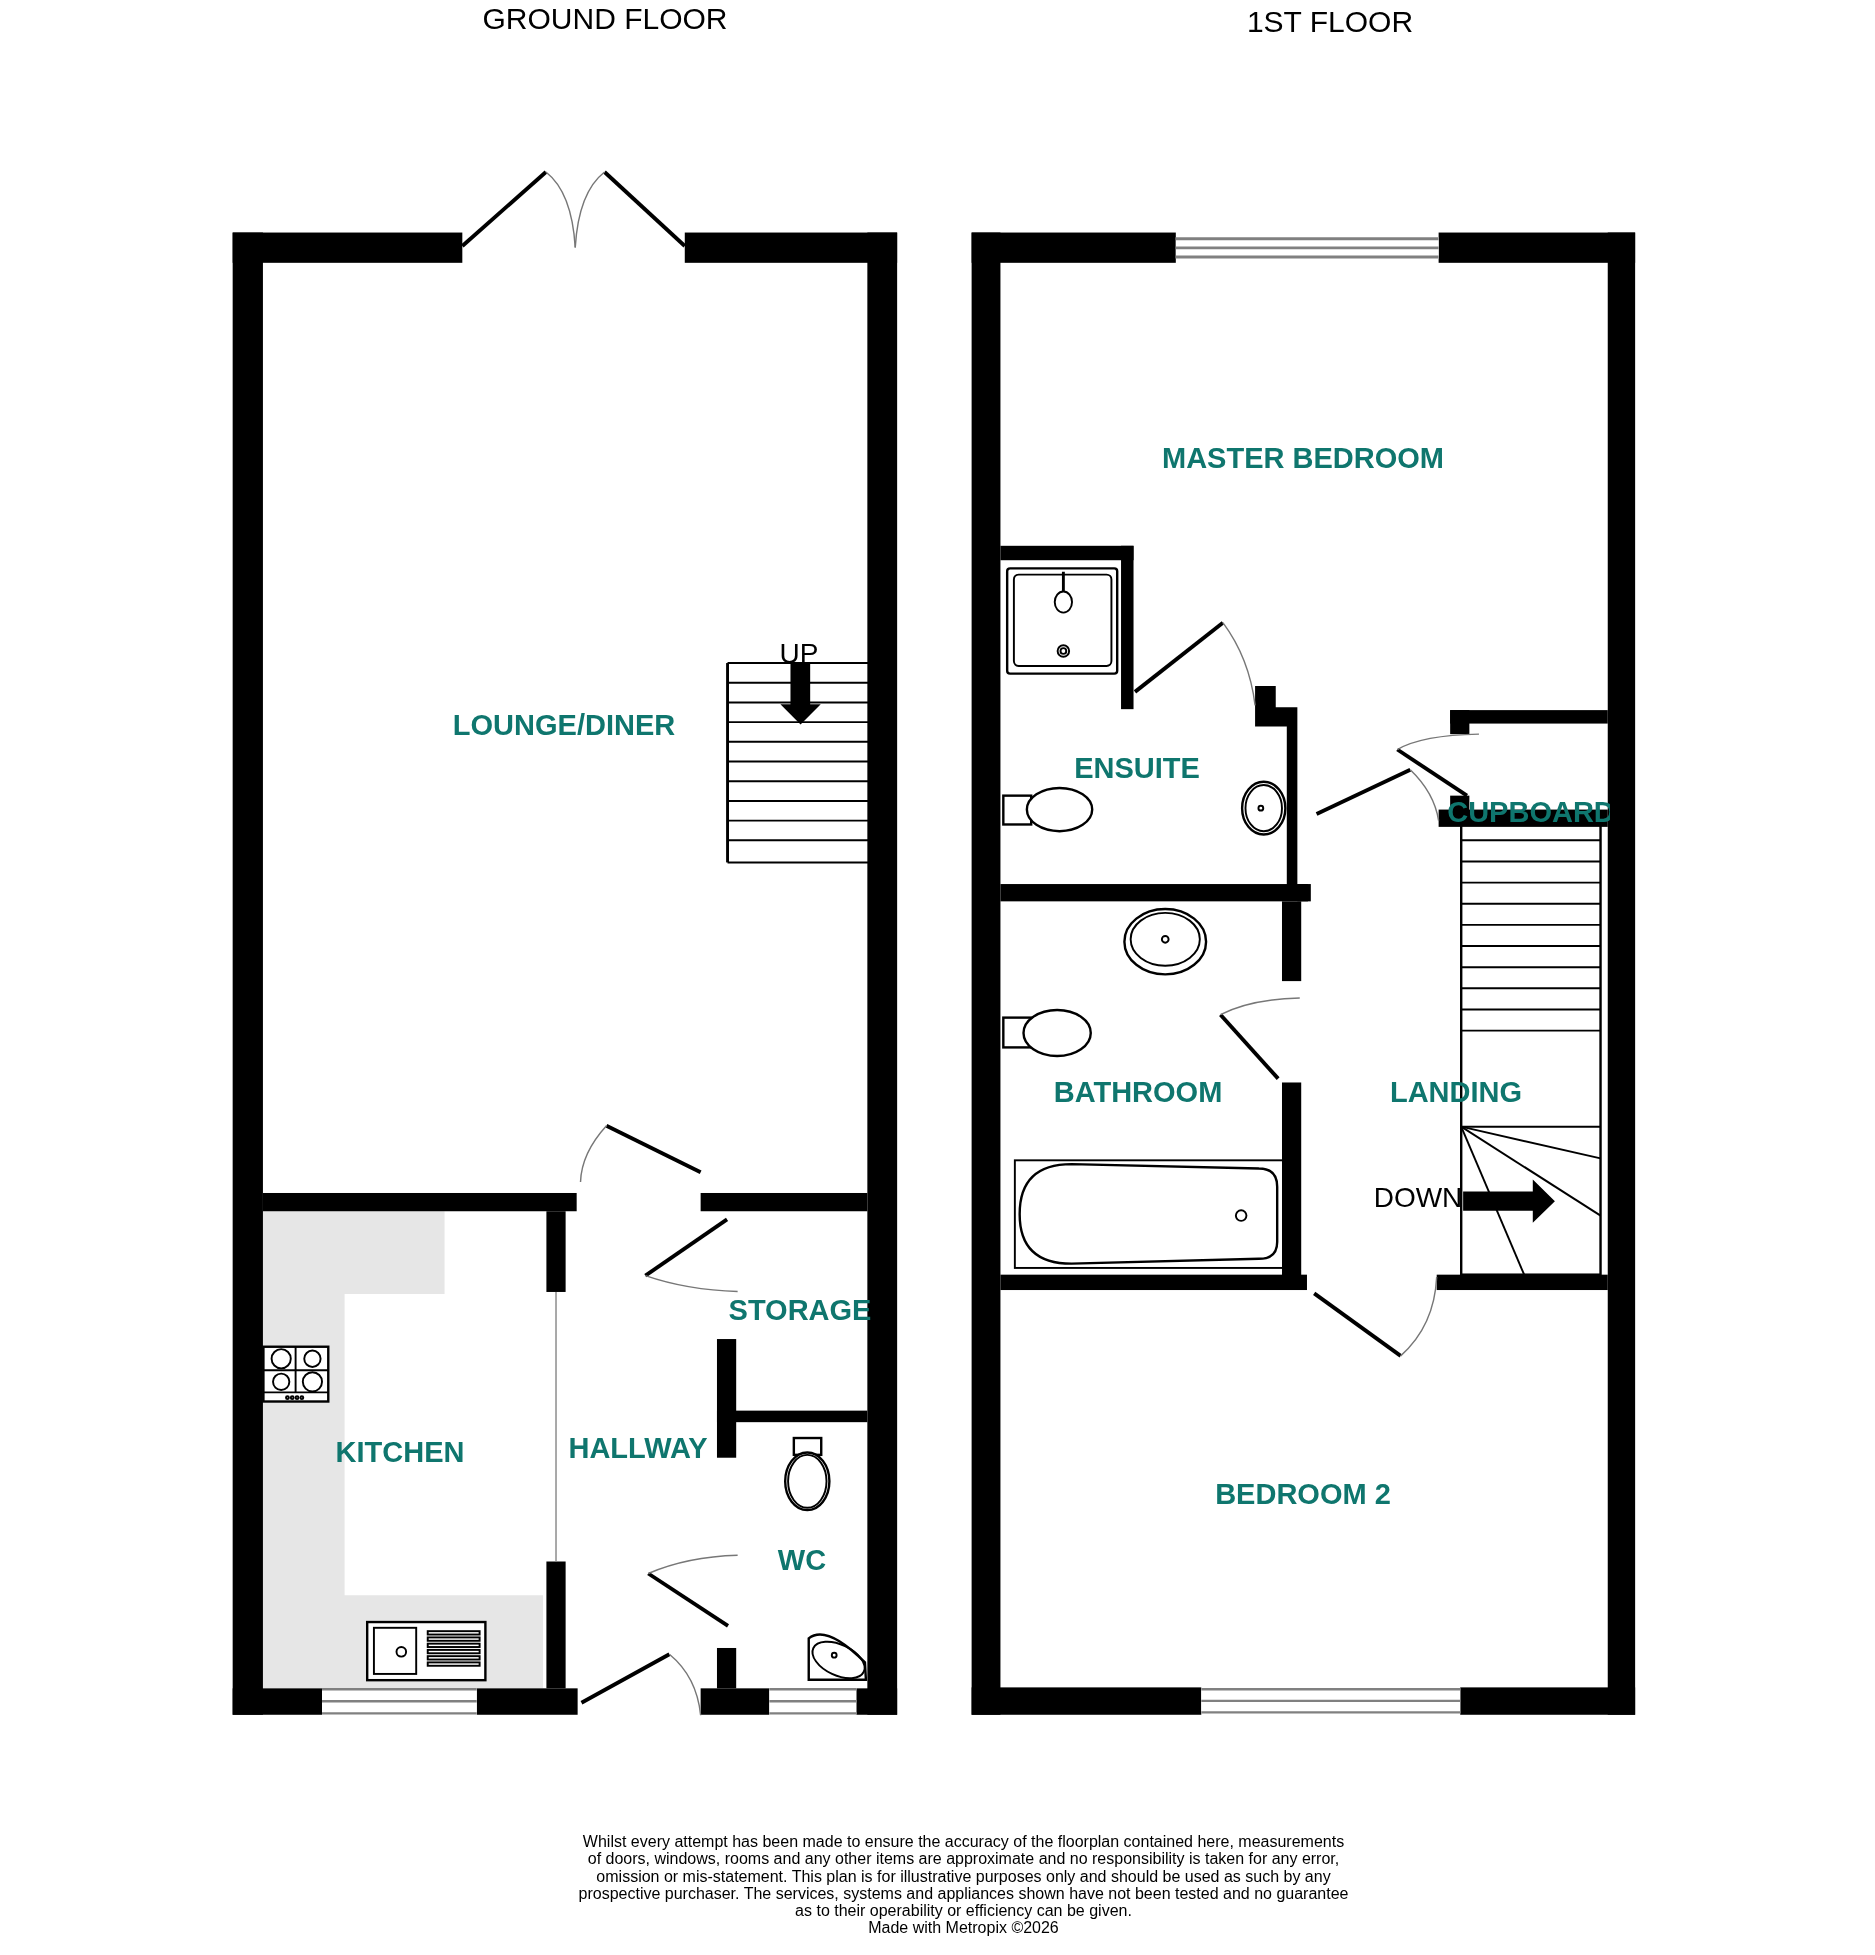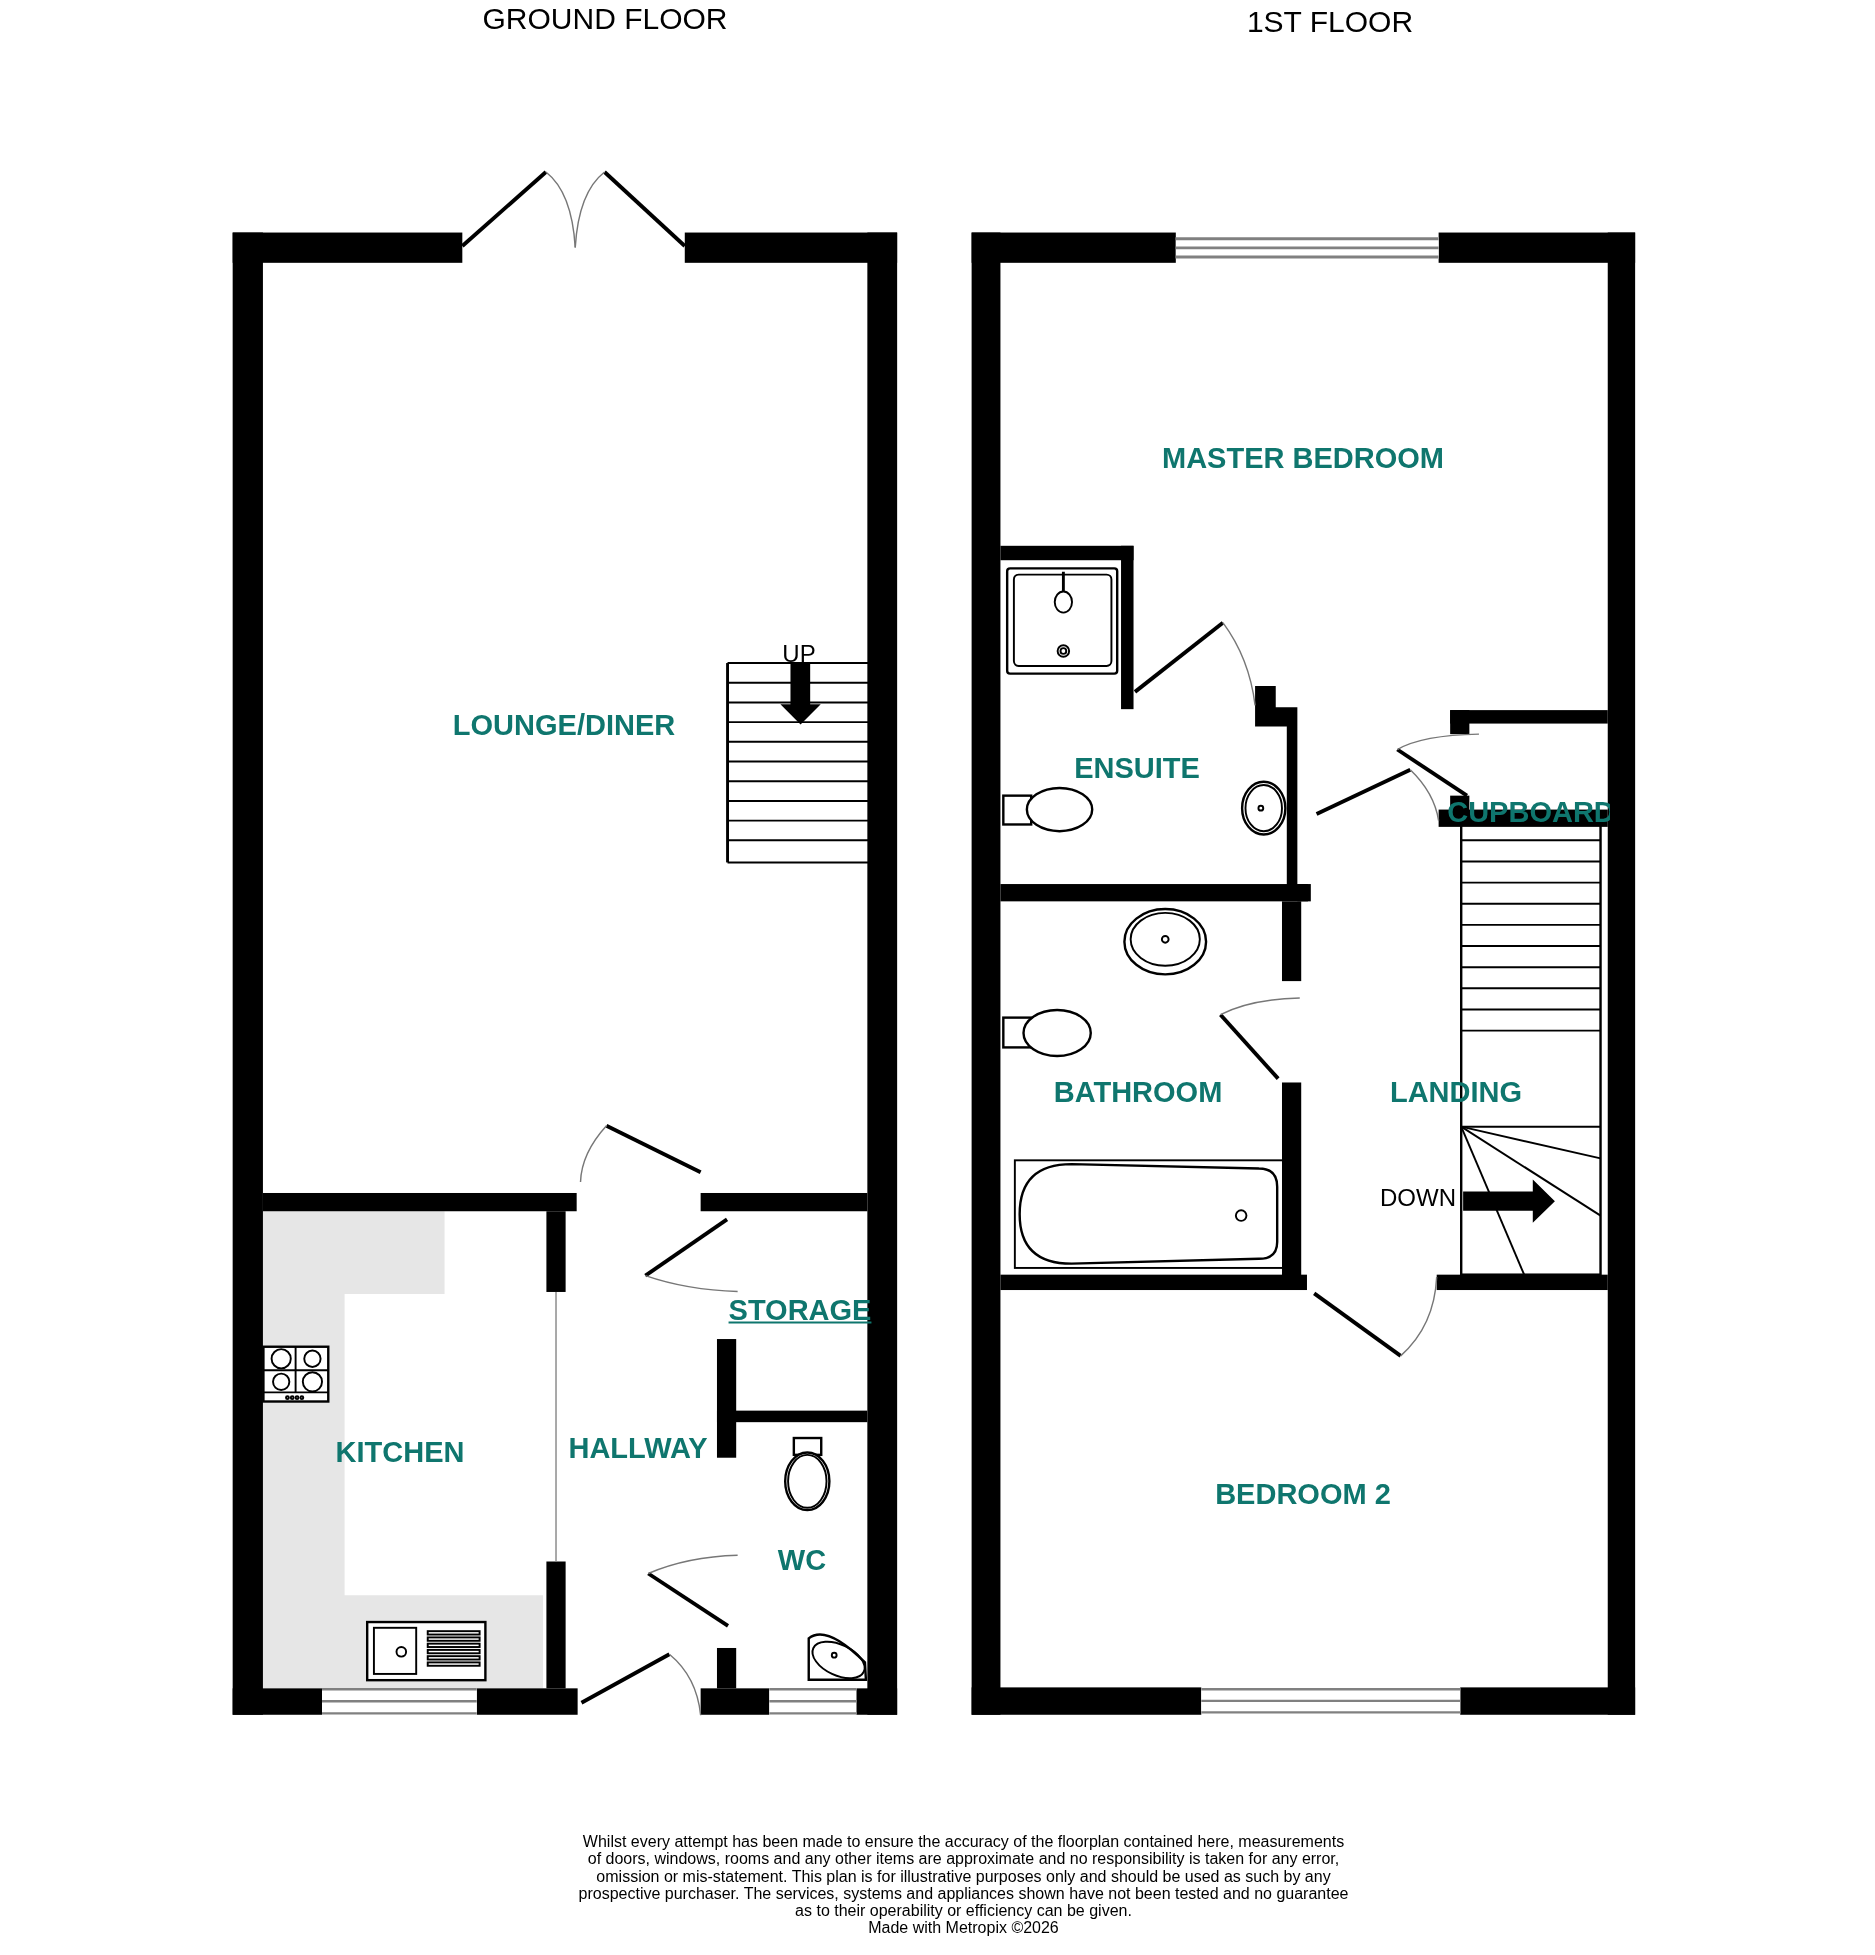--- a/index.html
+++ b/index.html
@@ -1,20 +1,20 @@
 <!DOCTYPE html>
 <html style="font-size:7.7px"><head>
 <meta charset="utf-8">
 <style>
   html, body { margin: 0; padding: 0; background: #ffffff; }
   body { width: 1875px; height: 1955px; position: relative; overflow: hidden; font-family: "Liberation Sans", sans-serif; }
   svg { position: absolute; left: 0; top: 0; }
   .floor-title { position: absolute; font-family: "Liberation Sans", sans-serif; font-size: 30px; color: #000; text-align: center; transform: translateX(-50%); white-space: nowrap; letter-spacing: 0px; }
   .room-label { position: absolute; font-family: "Liberation Sans", sans-serif; font-weight: bold; font-size: 29px; color: #0f766e; transform: translate(-50%, -50%); white-space: nowrap; }
-  .stair-label { position: absolute; font-family: "Liberation Sans", sans-serif; font-size: 24px; color: #000; transform: translate(-50%, -50%); white-space: nowrap; }
+  .stair-label { position: absolute; font-family: "Liberation Sans", sans-serif; font-size: 28px; color: #000; transform: translate(-50%, -50%); white-space: nowrap; }
   .disclaimer { position: absolute; left: 567px; top: 1833px; width: 793px; text-align: center; font-family: "Liberation Sans", sans-serif; font-size: 16px; line-height: 17.3px; color: #000; }
   .disclaimer p { margin: 0; }
   .wall { fill: #000; }
   .leaf { stroke: #000; stroke-width: 8; fill: none; }
   .arc { stroke: #777; stroke-width: 3; fill: none; }
   .fix { stroke: #000; stroke-width: 5; fill: #fff; }
   .thin { stroke: #000; stroke-width: 4; fill: none; }
 </style>
 </head>
 <body>
@@ -238,21 +238,21 @@
       <rect x="2112" y="2415" width="565" height="224" class="thin" stroke-width="3"></rect>
       <path d="M2230 2423 L2620 2432 Q2658 2432 2658 2470 L2658 2585 Q2658 2620 2620 2620 L2230 2630 Q2122 2630 2122 2527 Q2122 2423 2230 2423 Z" class="fix" stroke-width="4"></path>
       <circle cx="2583" cy="2530" r="11" class="thin" stroke-width="3"></circle>
     </g>
   </g>
 </svg>
 
 <div class="room-label" style="left:564px; top:725px;">LOUNGE/DINER</div>
 <div class="room-label" style="left:400px; top:1452px;">KITCHEN</div>
 <div class="room-label" style="left:638px; top:1448px;">HALLWAY</div>
-<div class="room-label" style="left:800px; top:1310px;text-decoration:underline;">STORAGE</div>
+<div class="room-label" style="left:800px; top:1310px;">STORAGE</div>
 <div class="room-label" style="left:802px; top:1560px;">WC</div>
 <div class="stair-label" style="left:799px; top:654px;">UP</div>
 
 <div class="room-label" style="left:1303px; top:458px;">MASTER BEDROOM</div>
 <div class="room-label" style="left:1137px; top:768px;">ENSUITE</div>
 <div class="room-label" style="left:1531px; top:812px; clip-path: inset(-9.6px 4.8px -9.6px -19px);">CUPBOARD</div>
 <div class="room-label" style="left:1138px; top:1092px;">BATHROOM</div>
 <div class="room-label" style="left:1456px; top:1092px;">LANDING</div>
 <div class="room-label" style="left:1303px; top:1494px;">BEDROOM 2</div>
 <div class="stair-label" style="left:1418px; top:1198px;">DOWN</div>

